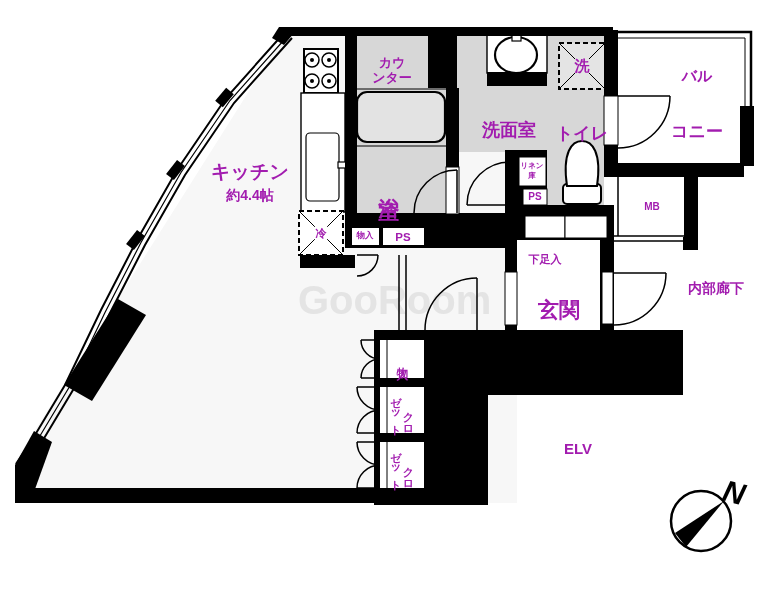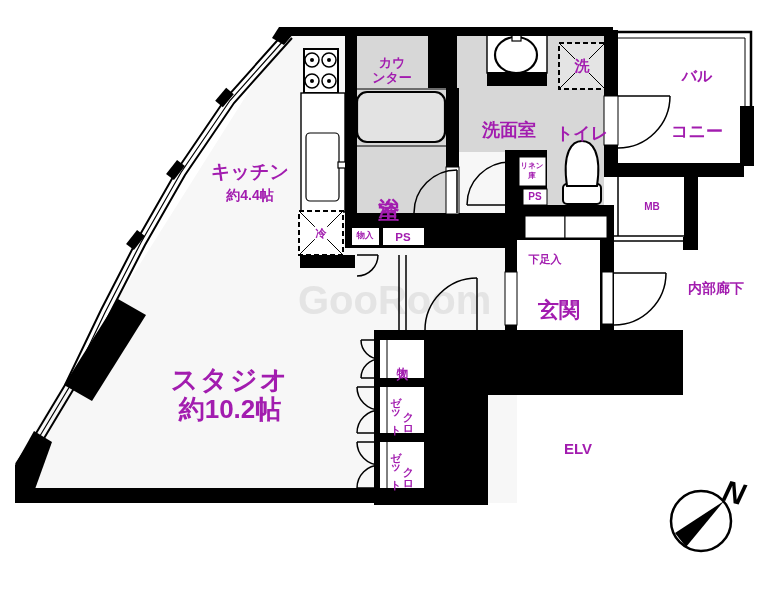--- a/index.html
+++ b/index.html
@@ -193,22 +193,20 @@
 
   <g>
     <circle cx="701" cy="521" r="30" fill="#fff" stroke="#000" stroke-width="2.5"></circle>
     <polygon points="724,501 675,533 686,547" fill="#000"></polygon>
     <text transform="translate(721,500) rotate(14)" font-size="30" font-style="italic" font-weight="bold" fill="#000">N</text>
   </g>
 </svg>
 
 <div class="lbl" style="left:250px;top:172px;font-size:19px;">キッチン</div>
 <div class="lbl" style="left:250px;top:196px;font-size:14px;">約4.4帖</div>
-<div class="lbl" style="left:230px;top:380px;font-size:27px;letter-spacing:2px;">スタジオ</div>
-<div class="lbl" style="left:230px;top:410px;font-size:26px;">約10.2帖</div>
 <div class="lbl v" style="left:389px;top:182px;font-size:21px;">浴室</div>
 <div class="lbl" style="left:392px;top:63px;font-size:13px;">カウ</div>
 <div class="lbl" style="left:392px;top:78px;font-size:13px;">ンター</div>
 <div class="lbl" style="left:509px;top:130px;font-size:18px;">洗面室</div>
 <div class="lbl" style="left:582px;top:134px;font-size:17px;">トイレ</div>
 <div class="lbl" style="left:582px;top:66px;font-size:15px;">洗</div>
 <div class="lbl" style="left:697px;top:76px;font-size:15px;">バル</div>
 <div class="lbl" style="left:697px;top:84px;font-size:17px;margin-top:48px;">コニー</div>
 <div class="lbl" style="left:559px;top:292px;font-size:21px;margin-top:18px;">玄関</div>
 <div class="lbl" style="left:716px;top:289px;font-size:14px;">内部廊下</div>

